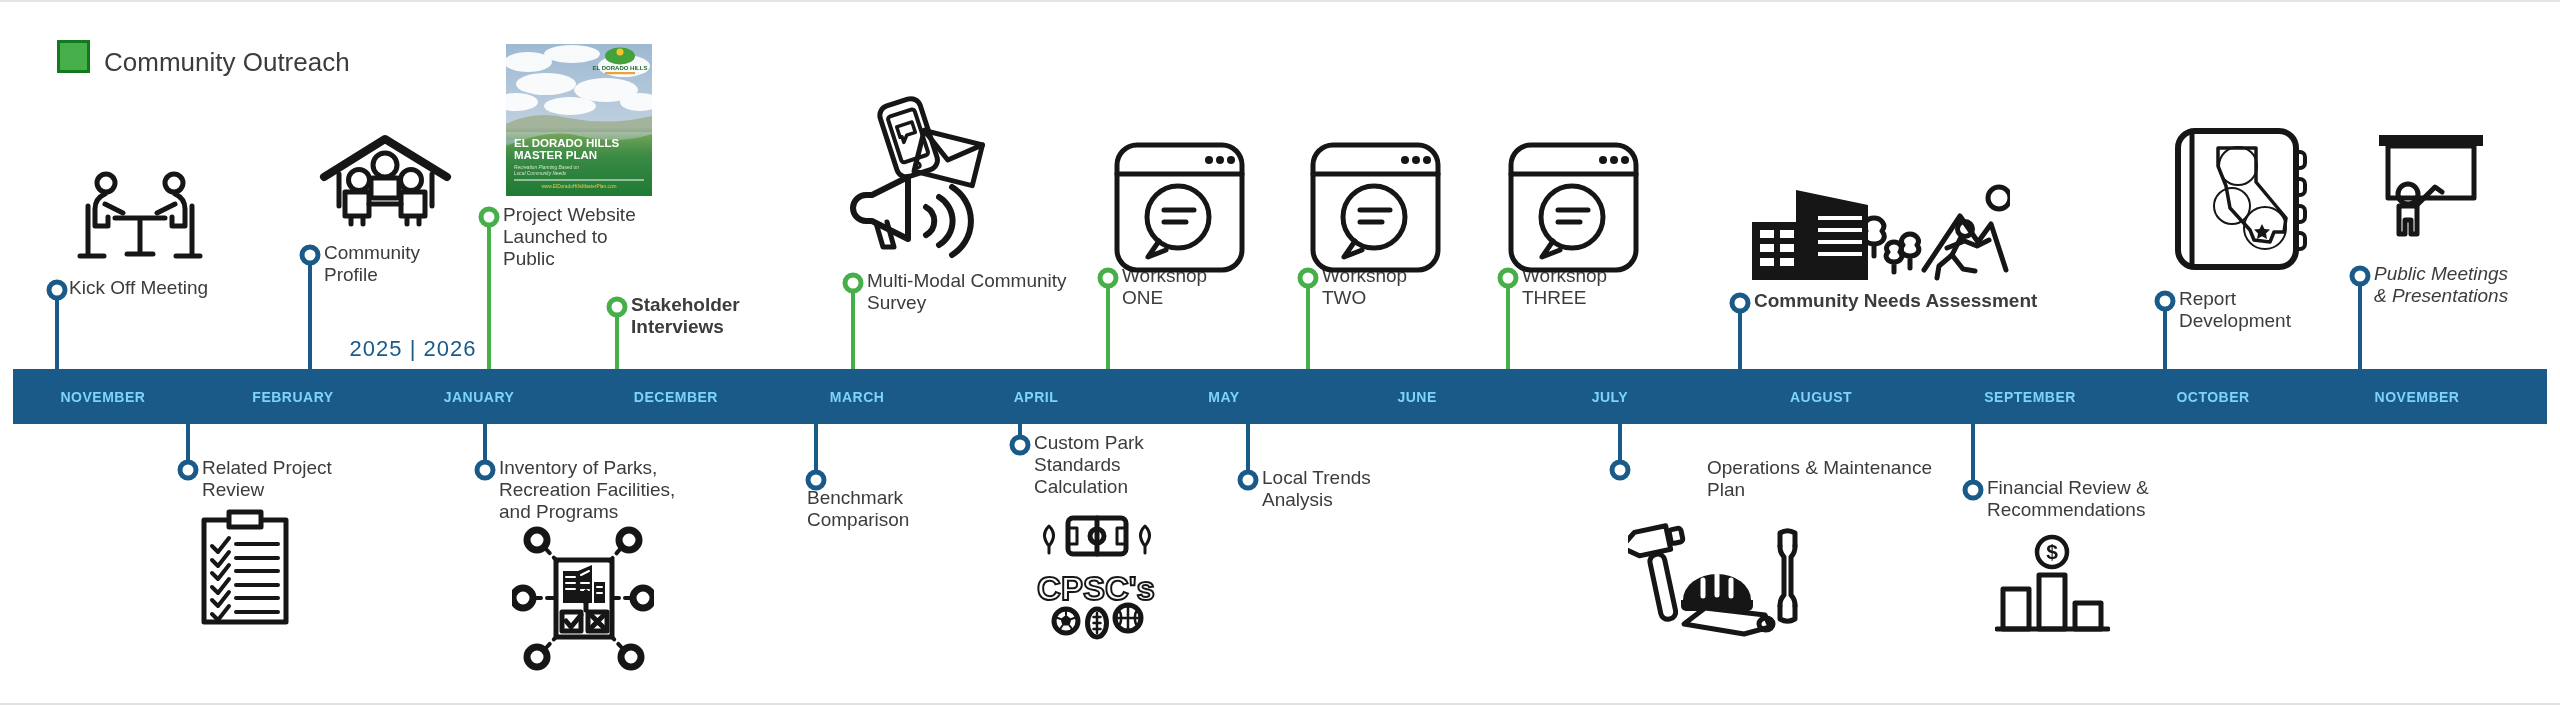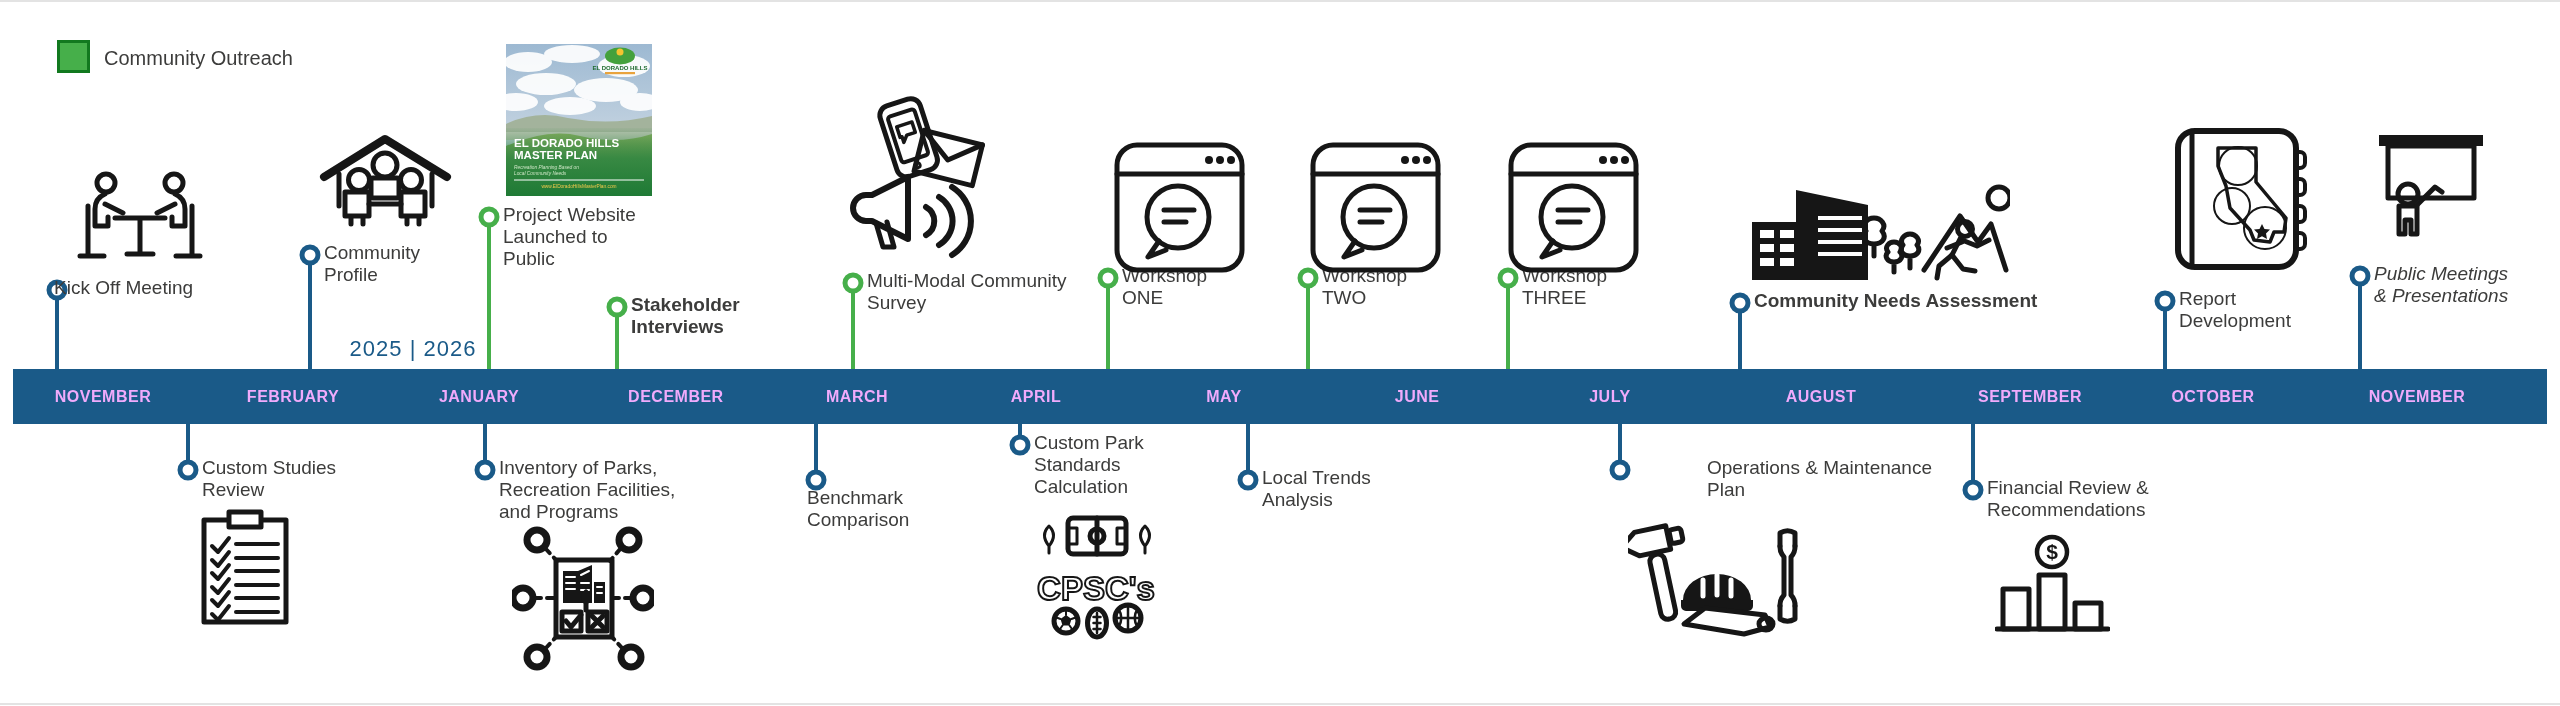--- a/index.html
+++ b/index.html
@@ -1,26 +1,26 @@
 <!DOCTYPE html>
 <html><head>
 <meta charset="utf-8">
 <style>
   html,body{margin:0;padding:0;background:#fff;}
   .stage{position:relative;width:2560px;height:706px;background:#fff;overflow:hidden;
          font-family:"Liberation Sans",sans-serif;color:#3c3c3b;}
   .edge{position:absolute;left:0;width:100%;height:2px;background:#e3e3e3;}
   
   .legend-swatch{position:absolute;left:57px;top:40px;width:33px;height:33px;background:#46af4a;border:3px solid #12791f;box-sizing:border-box;}
-  .legend-label{position:absolute;left:104px;top:47px;font-size:20px;}
+  .legend-label{position:absolute;left:104px;top:47px;font-size:26px;}
   
   .year{position:absolute;left:413px;top:336px;transform:translateX(-50%);font-size:22px;color:#1a5a88;letter-spacing:1px;}
   
   .bar{position:absolute;left:13px;top:369px;width:2534px;height:55px;background:#1a5a88;}
-  .month{position:absolute;top:50%;transform:translate(-50%,-50%);color:#f0abfc;font-weight:bold;font-size:16px;letter-spacing:.5px;white-space:nowrap;}
+  .month{position:absolute;top:50%;transform:translate(-50%,-50%);color:#7dd3fc;font-weight:bold;font-size:14px;letter-spacing:.5px;white-space:nowrap;}
   
   .conn{position:absolute;width:4px;transform:translateX(-50%);}
   .conn.blue{background:#1a5a88;} .conn.green{background:#46af4a;}
   .dot{position:absolute;width:11px;height:11px;border-radius:50%;background:#fff;border:5px solid #1a5a88;transform:translate(-50%,-50%);}
   .green .dot,.dot.green{border-color:#46af4a;}
   .m-label{position:absolute;font-size:19px;line-height:22px;white-space:pre-line;}
   .icon{position:absolute;}
   
   .ln{stroke:#161616;fill:none;stroke-linecap:round;stroke-linejoin:round;stroke-width:5;}
   .fl{fill:#161616;stroke:none;}
@@ -52,21 +52,21 @@
     <span class="month" style="left:63.02%">JULY</span>
     <span class="month" style="left:71.35%">AUGUST</span>
     <span class="month" style="left:79.60%">SEPTEMBER</span>
     <span class="month" style="left:86.82%">OCTOBER</span>
     <span class="month" style="left:94.87%">NOVEMBER</span>
   </div>
 
   <div>
     <div class="conn blue" style="left:57px;top:290px;height:79px;"></div>
     <span class="dot" style="left:57px;top:290px;"></span>
-    <div class="m-label" style="left:54px;top:277px;">Kick Off Meeting</div>
+    <div class="m-label" style="left:69px;top:277px;">Kick Off Meeting</div>
     <svg class="icon" style="left:75px;top:168px;" width="130" height="100" viewBox="0 0 130 100">
       <g class="ln">
         <circle cx="31" cy="15" r="9"></circle>
           <circle cx="99" cy="15" r="9"></circle>
         <path d="M30 26 c-7 3 -10 8 -10 15 l0 17 13 0 0 -9"></path>
         <path d="M30 36 l18 9"></path>
         <path d="M100 26 c7 3 10 8 10 15 l0 17 -13 0 0 -9"></path>
         <path d="M100 36 l-18 9"></path>
         <path d="M40 50 h50 M65 50 v36 M52 86 h26"></path>
         <path d="M13 38 v50 M5 88 h24"></path>
@@ -308,21 +308,21 @@
         <circle cx="33" cy="63" r="10"></circle>
         <path d="M24 75 h18 v28 h-6 v-14 h-6 v14 h-6 z"></path>
         <path d="M42 74 L60 56 l7 5"></path>
       </g>
     </svg>
   </div>
 
   <div>
     <div class="conn blue" style="left:188px;top:424px;height:46px;"></div>
     <span class="dot" style="left:188px;top:470px;"></span>
-    <div class="m-label" style="left:202px;top:457px;">Custom Studies
+    <div class="m-label" style="left:202px;top:457px;">Related Project
 Review</div>
     <svg class="icon" style="left:200px;top:508px;" width="90" height="118" viewBox="0 0 90 118">
       <g class="ln">
         <rect x="4" y="12" width="82" height="102"></rect>
         <rect x="29" y="4" width="32" height="15" fill="#fff"></rect>
         <path d="M12 38 l6 6 11-14" stroke-width="4"></path>
           <line x1="36" y1="36" x2="78" y2="36" stroke-width="4"></line>
         <path d="M12 52 l6 6 11-14" stroke-width="4"></path>
           <line x1="36" y1="50" x2="78" y2="50" stroke-width="4"></line>
         <path d="M12 65 l6 6 11-14" stroke-width="4"></path>

